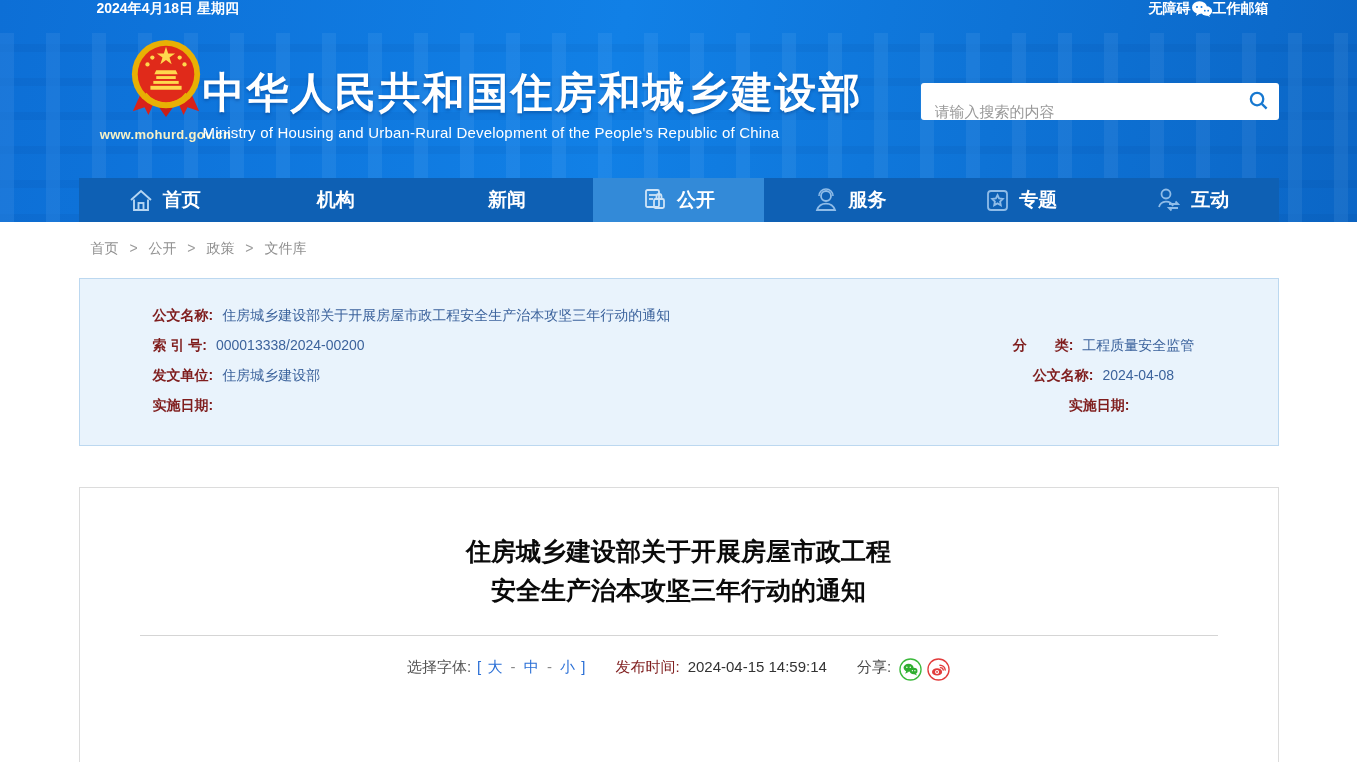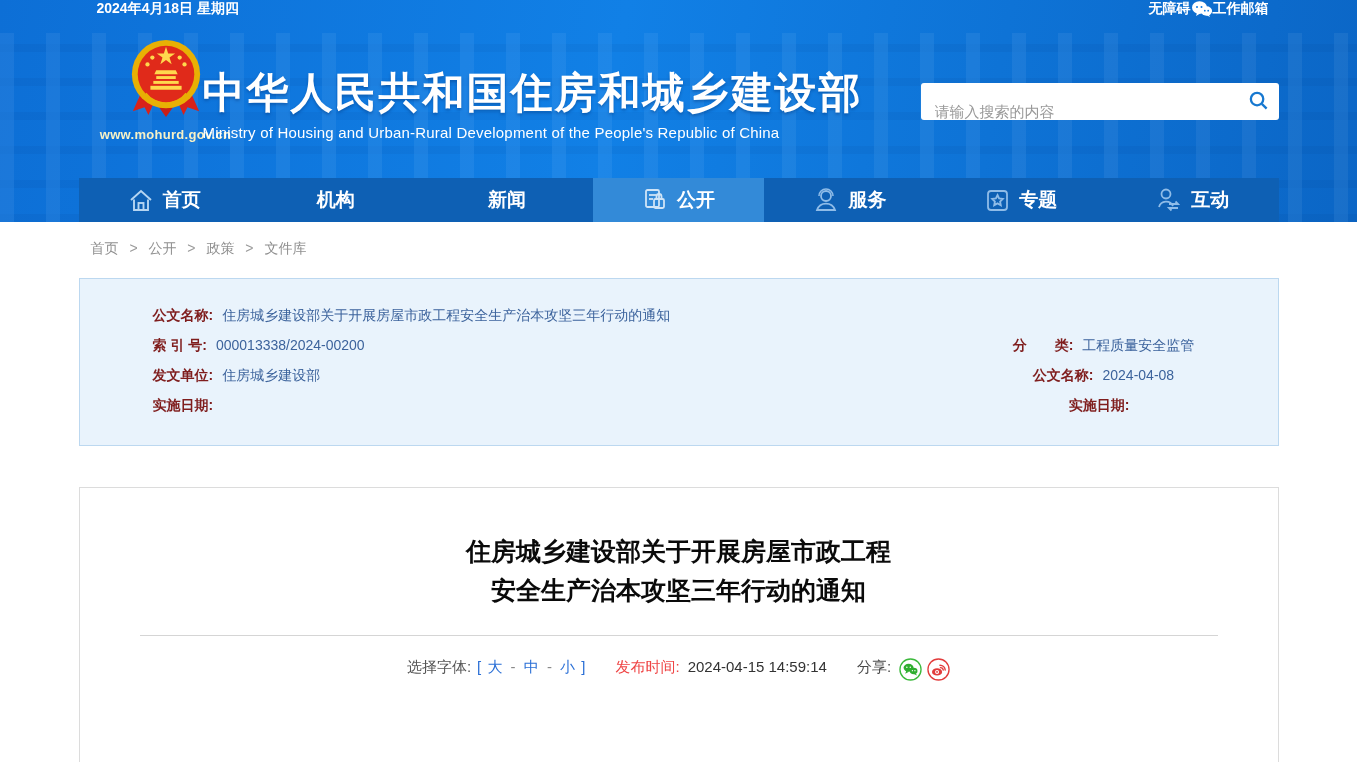--- a/index.html
+++ b/index.html
@@ -63,21 +63,21 @@
   .article-title { margin-top:44px; text-align:center; font-size:25px; font-weight:bold;
                    color:#0a0a0a; line-height:39px; }
   .divider { margin:25px 60px 0; border-top:1px solid #d5d5d5; }
   .meta { margin-top:22px; display:flex; justify-content:center; align-items:flex-start;
           font-size:15px; color:#555; }
   .font-group { margin-left:6px; }
   .bracket { color:#2a6fd6; }
   .fs-link { color:#2a6fd6; cursor:pointer; margin:0 2px; }
   .fs-sep { color:#8a8a8a; margin:0 2px; }
   .meta-gap { display:inline-block; width:30px; }
-  .pub-label { color:#ef4444; }
+  .pub-label { color:#7f1d1d; }
   .pub-time { color:#333; margin-left:8px; }
   .share-label { color:#4a4a4a; margin-right:8px; }
   .share-icons { display:flex; align-items:center; gap:5px; }
   .share-btn { width:23px; height:23px; border:none; background:transparent; padding:0; cursor:pointer;
                display:flex; }
 </style>
 </head>
 <body>
 
 <header class="site-header">

